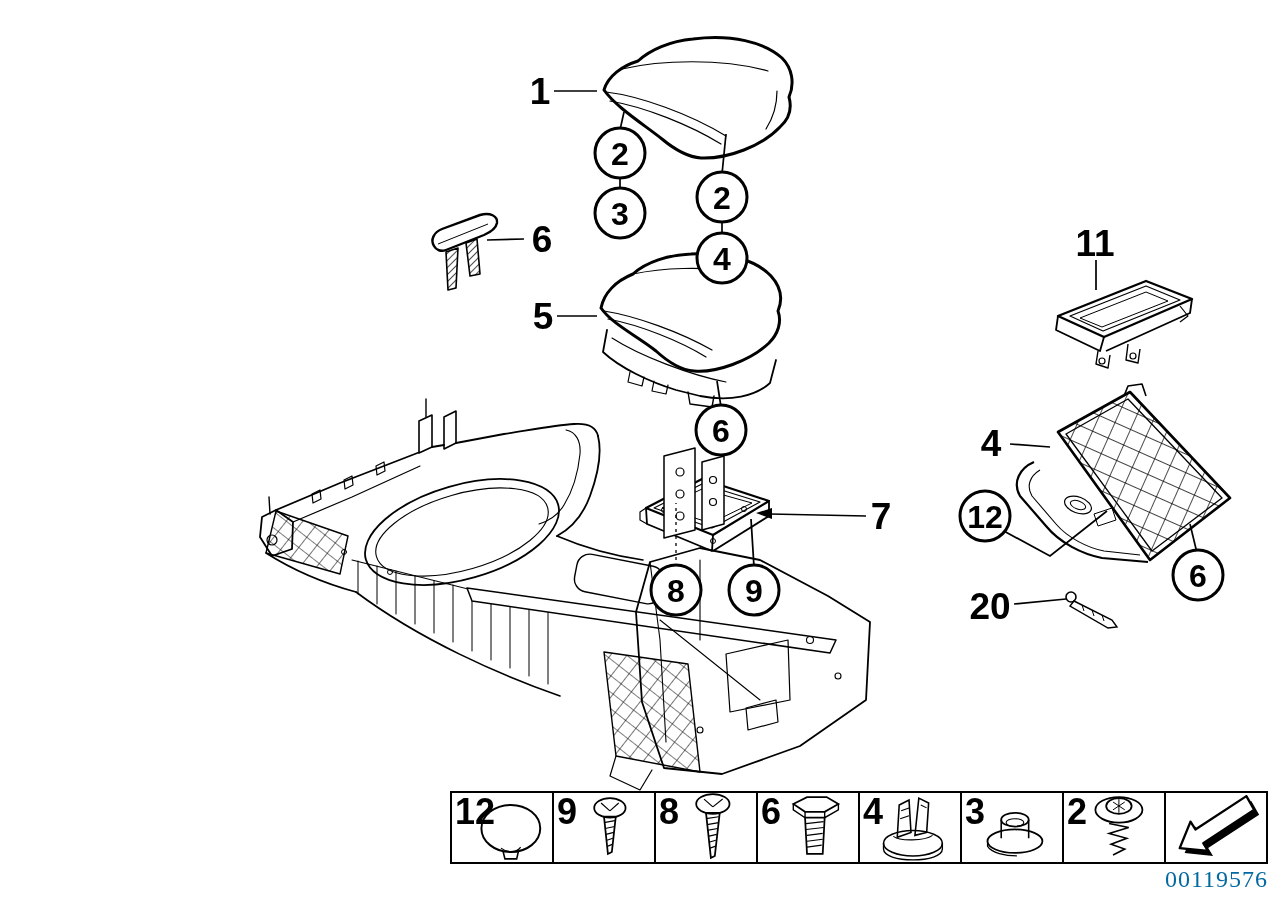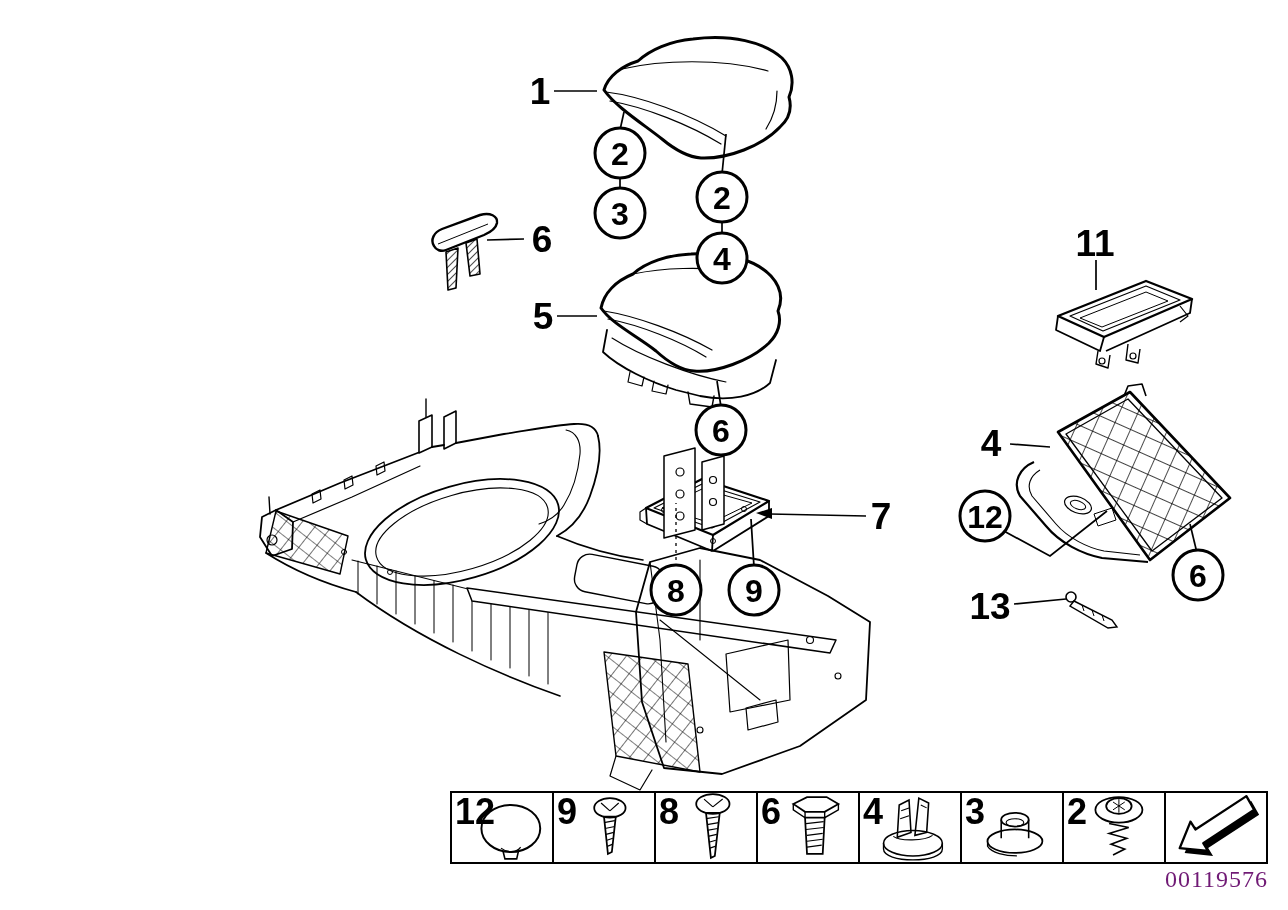--- a/index.html
+++ b/index.html
@@ -15,21 +15,21 @@
            font-weight:bold;font-size:32px;line-height:1;}
   
   .legend{position:absolute;left:450px;top:791px;width:818px;height:73px;
           border:2px solid #000;display:flex;box-sizing:border-box;background:#fff;}
   .lcell{flex:1 1 0;position:relative;border-left:2px solid #000;box-sizing:border-box;}
   .lcell:first-child{border-left:none;}
   .lnum{position:absolute;left:3px;top:1px;font-weight:bold;font-size:36px;line-height:1;}
   .licon{position:absolute;left:0;top:0;width:100%;height:100%;}
   
   .docnum{position:absolute;left:1150px;top:866px;width:118px;text-align:right;
-          font-family:"Liberation Serif",serif;font-size:24px;letter-spacing:1px;color:#701a75;}
+          font-family:"Liberation Serif",serif;font-size:24px;letter-spacing:1px;color:#0369a1;}
 </style>
 </head>
 <body>
 
 <div class="page">
 
   <svg class="drawing" width="1288" height="910" viewBox="0 0 1288 910">
     <defs>
       <pattern id="net" width="13" height="13" patternUnits="userSpaceOnUse" patternTransform="rotate(38)">
         <path d="M0,0 L13,0 M0,0 L0,13" stroke="#000" stroke-width="1.1" fill="none"></path>
@@ -191,21 +191,21 @@
   <div class="co co-circ" style="left:722px;top:197px">2</div>
   <div class="co co-circ" style="left:722px;top:258px">4</div>
   <div class="co co-plain" style="left:543px;top:316px">5</div>
   <div class="co co-circ" style="left:721px;top:430px">6</div>
   <div class="co co-plain" style="left:881px;top:516px">7</div>
   <div class="co co-circ" style="left:676px;top:590px">8</div>
   <div class="co co-circ" style="left:754px;top:590px">9</div>
   <div class="co co-plain" style="left:991px;top:443px">4</div>
   <div class="co co-plain" style="left:1095px;top:243px">11</div>
   <div class="co co-circ" style="left:985px;top:516px">12</div>
-  <div class="co co-plain" style="left:990px;top:606px">13</div>
+  <div class="co co-plain" style="left:990px;top:606px">20</div>
   <div class="co co-plain" style="left:542px;top:239px">6</div>
   <div class="co co-circ" style="left:1198px;top:575px">6</div>
 
   <div class="legend">
 
     <div class="lcell">
       <svg class="licon" viewBox="0 0 102 70">
         <g stroke="#000" fill="none" stroke-width="2">
           <ellipse cx="60" cy="36" rx="30" ry="24"></ellipse>
           <path d="M52,59 L54,67 L66,67 L68,58" stroke-width="1.6"></path>

